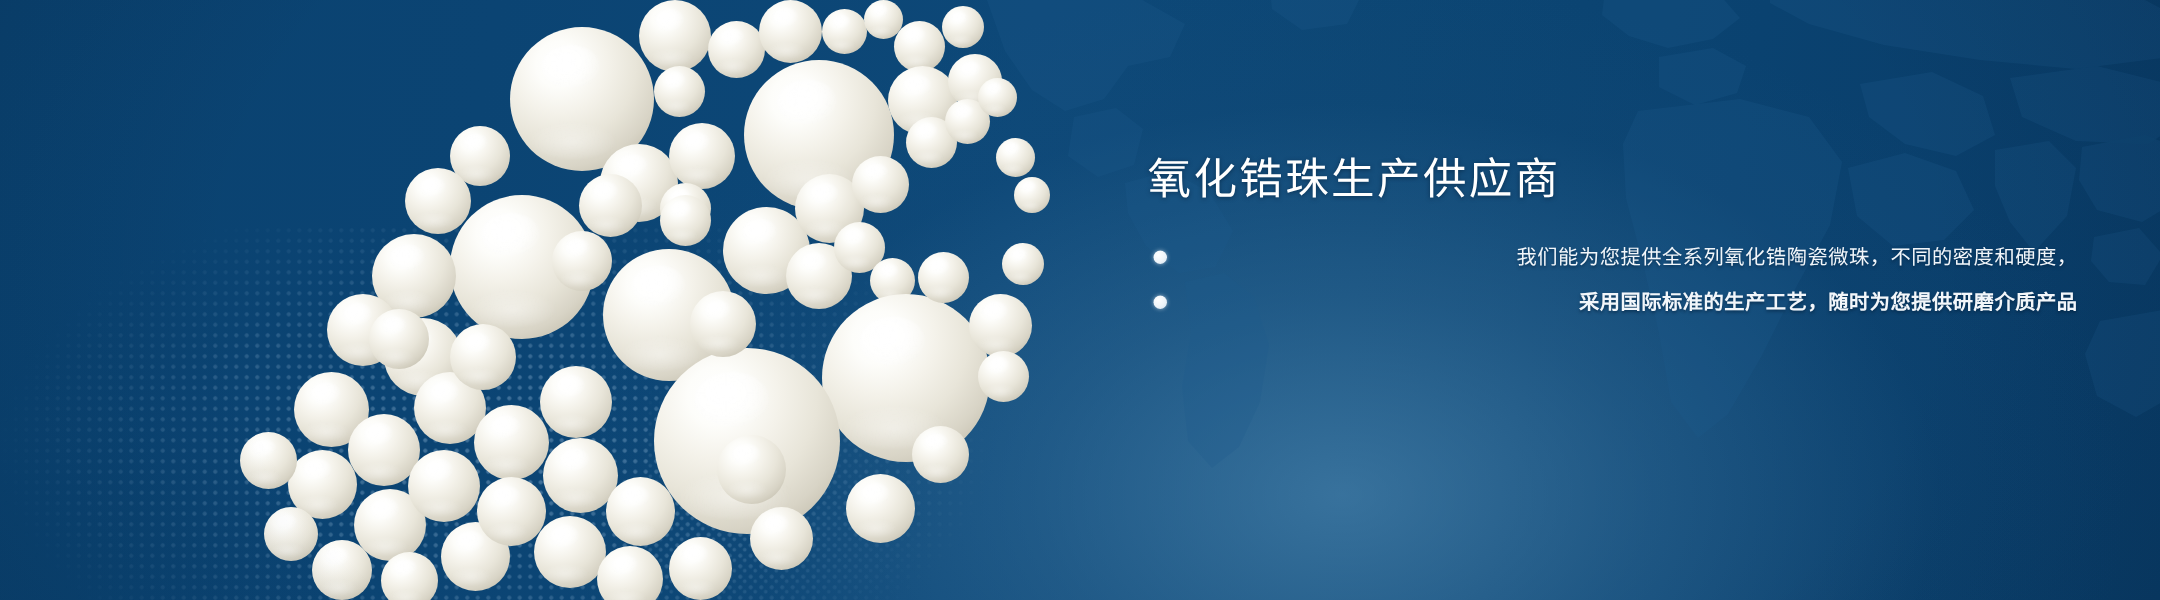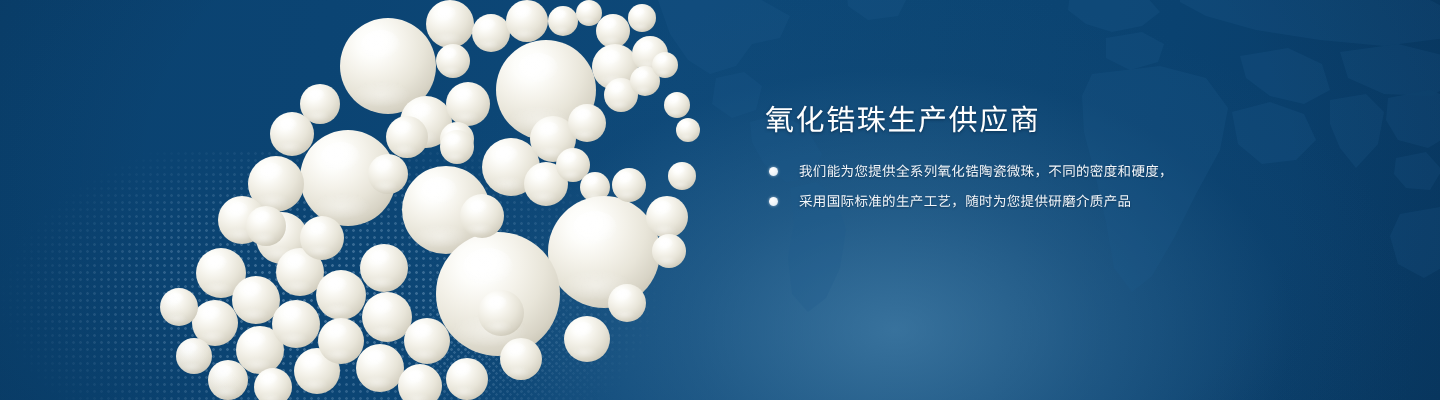--- a/index.html
+++ b/index.html
@@ -157,30 +157,30 @@
   .bullet{
     position:relative;
     padding-left:34px;
     margin-bottom:9px;
     font-size:13.5px;
     line-height:21px;
     color:#f2f6fa;
     letter-spacing:0.35px;
     text-shadow:0 1px 2px rgba(2,26,50,0.50);
   }
-  .bullet:last-child{ margin-bottom:0; }
+  .bullet:last-child{ margin-bottom:0;font-weight:bold; }
   .bullet-dot{
     position:absolute;
     left:4px; top:6px;
     width:9px; height:9px;
     border-radius:50%;
     background:radial-gradient(circle at 35% 32%, #ffffff 0%, #eef4f9 55%, #cfe0ee 100%);
     box-shadow:0 0 3px rgba(255,255,255,0.55);
   }
-  .bullet-text{ display:block; }
+  .bullet-text{ display:block;text-align:right; }
   .bullet-line2{ display:block; }
 </style>
 </head>
 <body>
 
 <div class="banner">
 
   <div class="bg-base"></div>
 
   <div class="bg-map">

